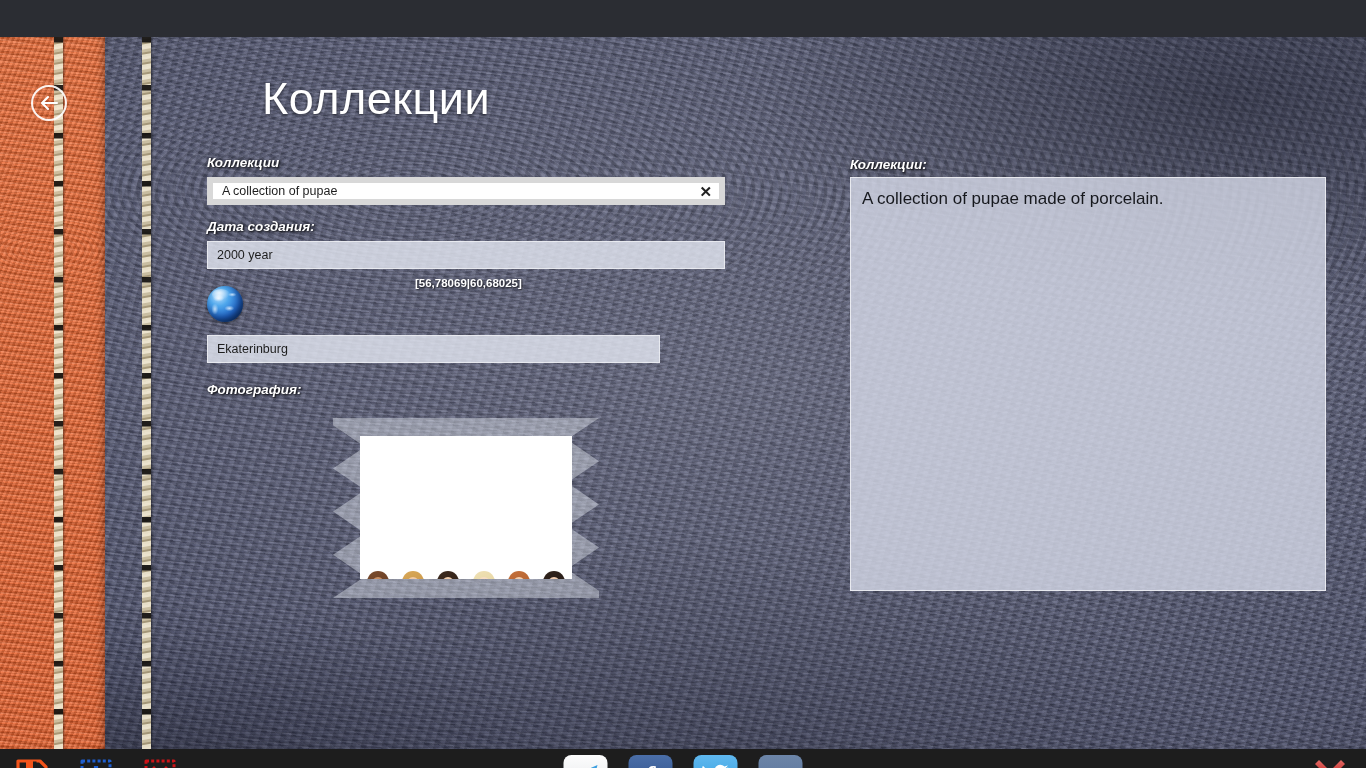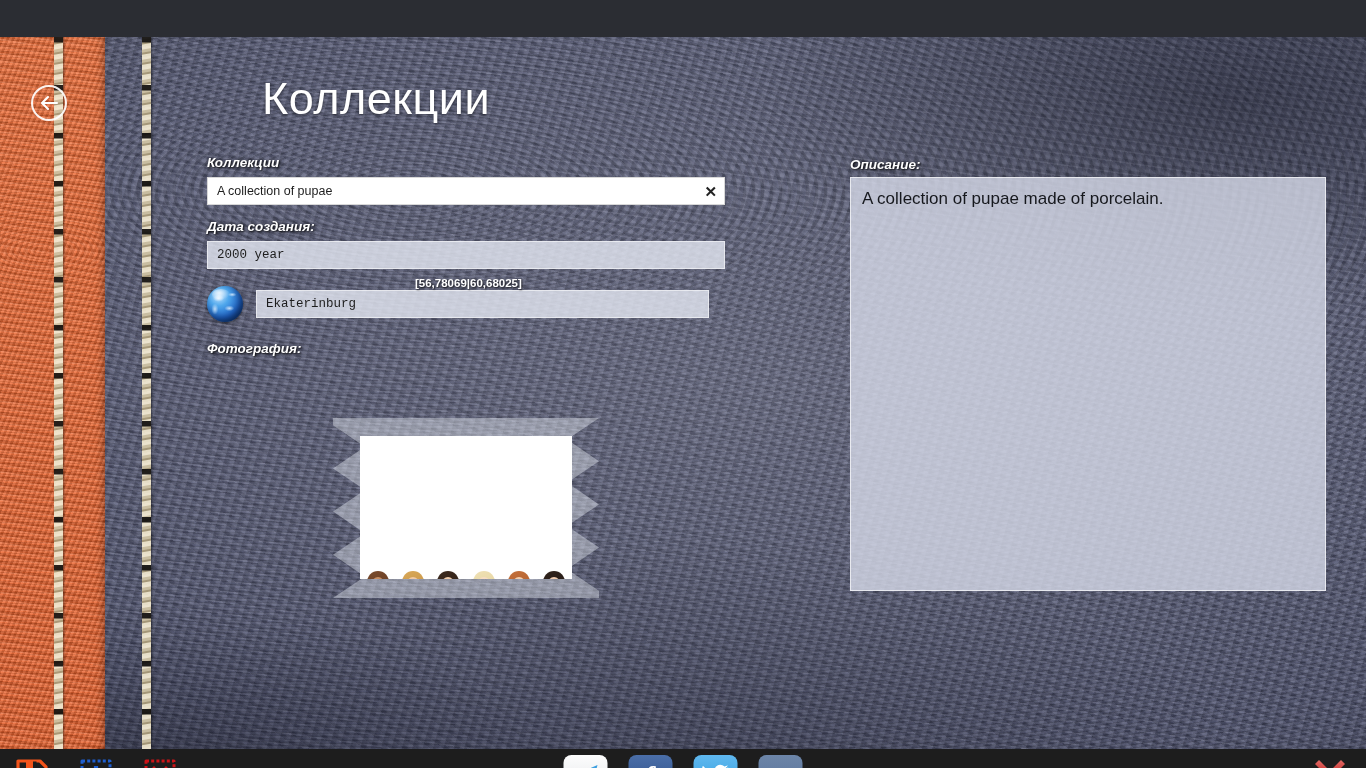--- a/index.html
+++ b/index.html
@@ -110,44 +110,44 @@
     font-weight: bold;
     font-style: italic;
     color: #ffffff;
     text-shadow: 1px 1px 2px rgba(0,0,0,0.85), 0 0 4px rgba(0,0,0,0.5);
     white-space: nowrap;
   }
 
   .txt-input {
     position: relative;
     height: 28px;
-    border: 1px solid #c4b5fd;
+    border: 6px solid #c4b5fd;
     display: flex; align-items: center;
     font-size: 12.5px;
     color: #1d1d1d;
     padding: 0 28px 0 9px;
     cursor: text;
   }
   .txt-input.white  { background: #ffffff; border-color: #d8d8d8; }
-  .txt-input.frost  { background: rgba(226,229,240,0.82); border: 1px solid rgba(255,255,255,0.55); font-family: Liberation Mono, monospace; }
+  .txt-input.frost  { background: rgba(226,229,240,0.82); border: 1px solid rgba(255,255,255,0.55); }
 
   .clear-x {
     position: absolute; right: 7px; top: 50%; transform: translateY(-50%);
     font-size: 15px; line-height: 1; font-weight: bold; color: #222;
     cursor: pointer; user-select: none;
   }
 
   .coords {
     position: absolute; left: 415px; top: 240px;
     font-size: 11.5px; font-weight: bold; color: #ffffff;
     text-shadow: 1px 1px 2px rgba(0,0,0,0.85);
     white-space: nowrap;
   }
 
-  .place-row { display: flex; align-items: center; gap: 13px; }
+  .place-row { display: flex; gap: 13px; flex-direction: column; }
   .globe {
     width: 36px; height: 36px; flex: 0 0 36px;
     border-radius: 50%;
     background:
       radial-gradient(circle at 33% 28%, #bfe3ff 0%, #4fa7ec 28%, #1f63c8 62%, #0c3a86 88%, #062558 100%);
     box-shadow: inset -3px -4px 7px rgba(0,0,0,0.45), 0 1px 3px rgba(0,0,0,0.55);
     position: relative; overflow: hidden;
     cursor: pointer;
   }
   .globe::before {
@@ -315,21 +315,21 @@
             <div class="head" style="background: rgb(243, 207, 174);"></div>
           </div>
           <div class="doll" style="left: 179.333px;">
             <div class="hair" style="background: linear-gradient(160deg, rgb(48, 35, 28), rgb(27, 18, 16));"></div>
             <div class="head" style="background: rgb(242, 205, 176);"></div>
           </div>
         </div>
     </div>
   </div>
 
-  <div class="field-label desc-label">Описание:</div>
+  <div class="field-label desc-label">Коллекции:</div>
   <div class="desc-box">A collection of pupae made of porcelain.</div>
 
   <div class="appbar">
 
     <div class="appbar-left">
 
       <div class="bar-btn">
         <span>
           <svg width="34" height="34" viewBox="0 0 34 34" aria-hidden="true">
             <path d="M3 3 H25 L31 9 V31 H3 Z" fill="none" stroke="#f2541b" stroke-width="3.2" stroke-linejoin="round"></path>

